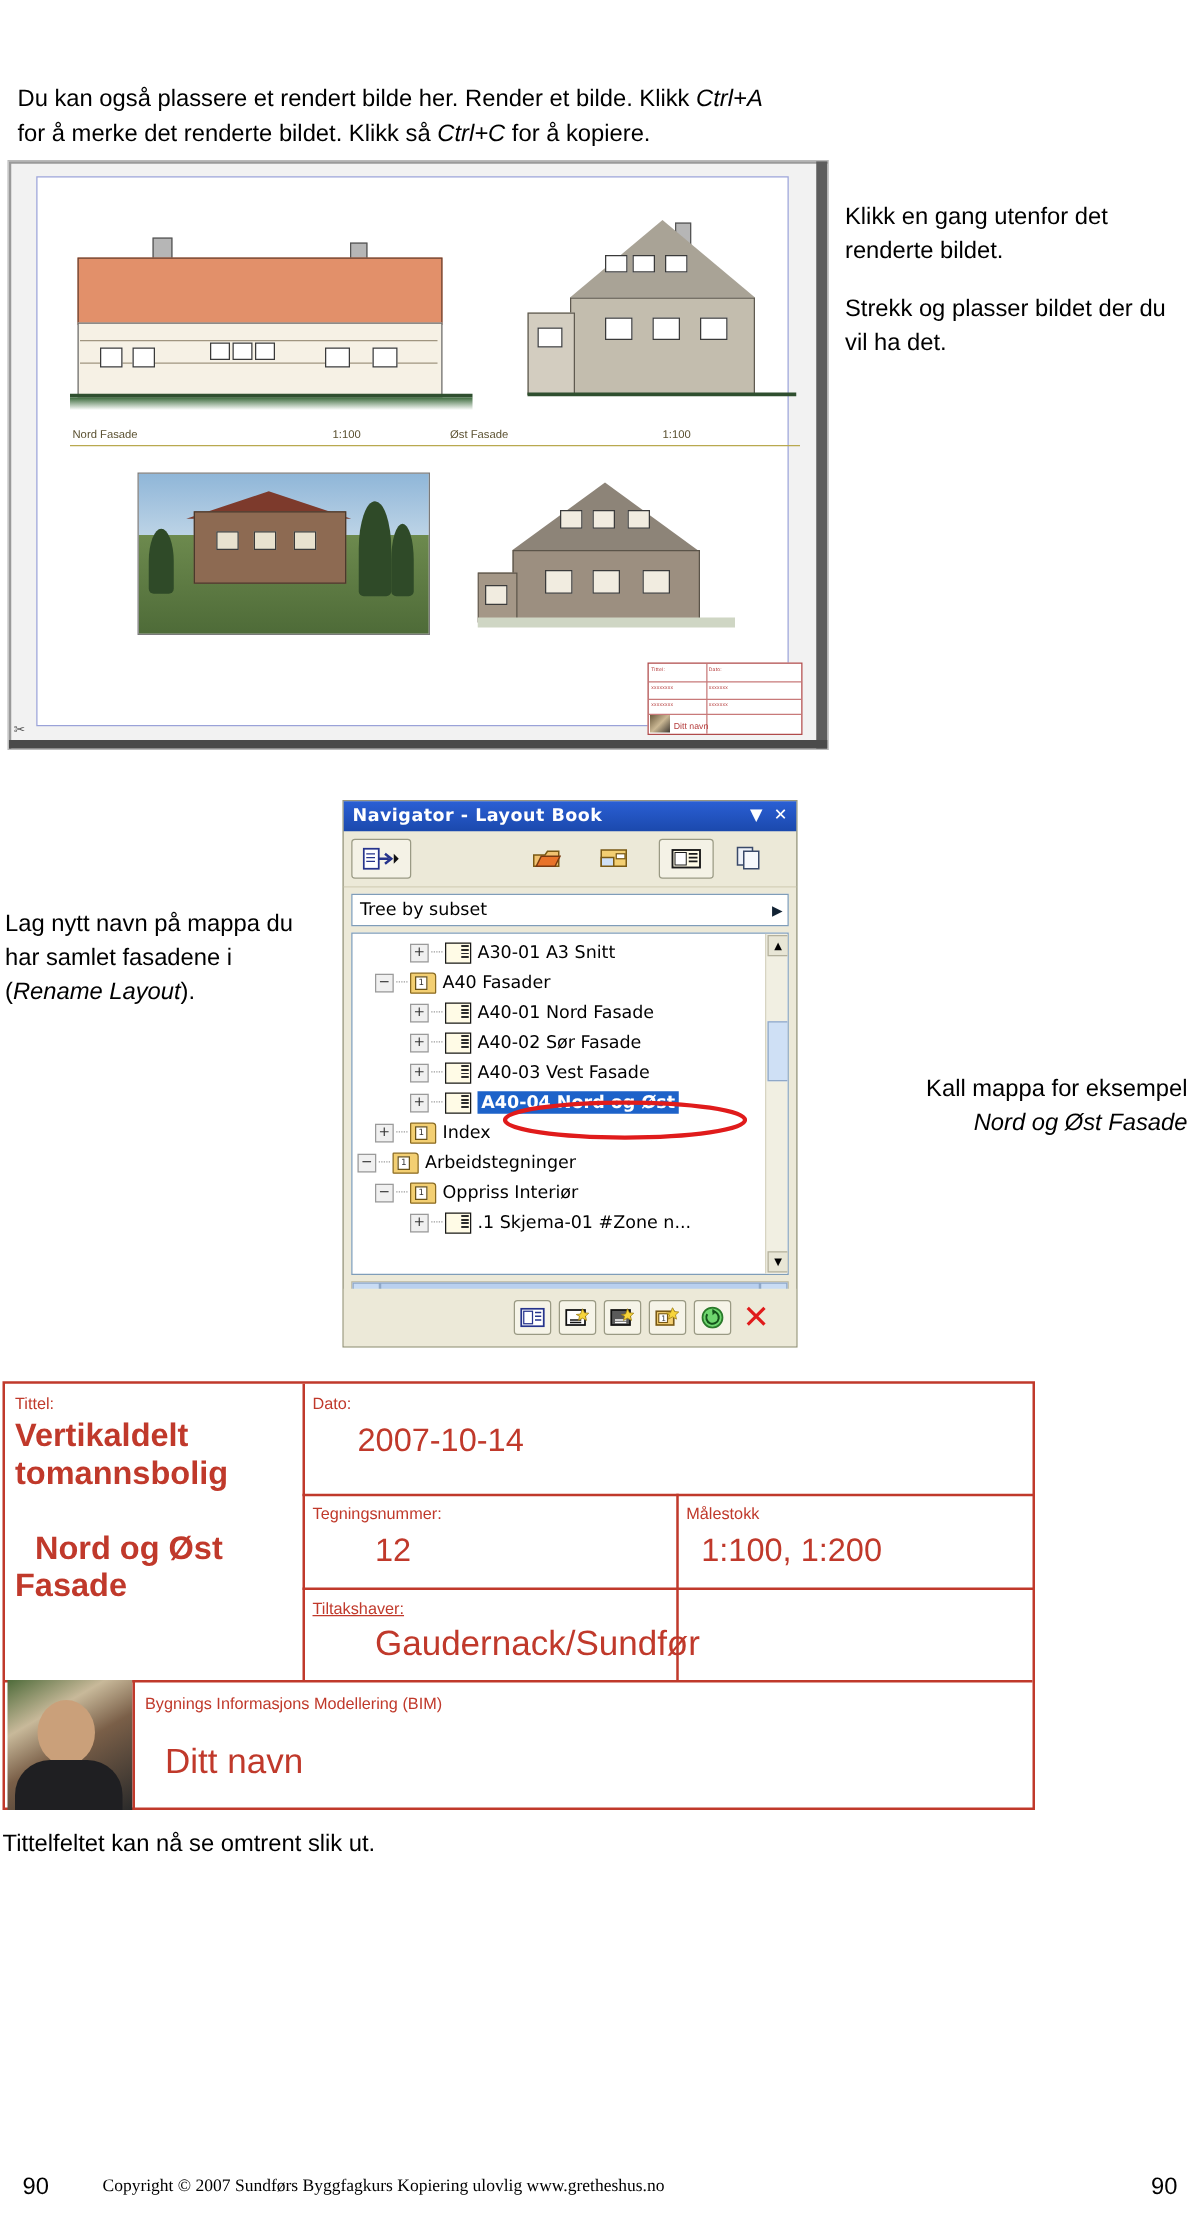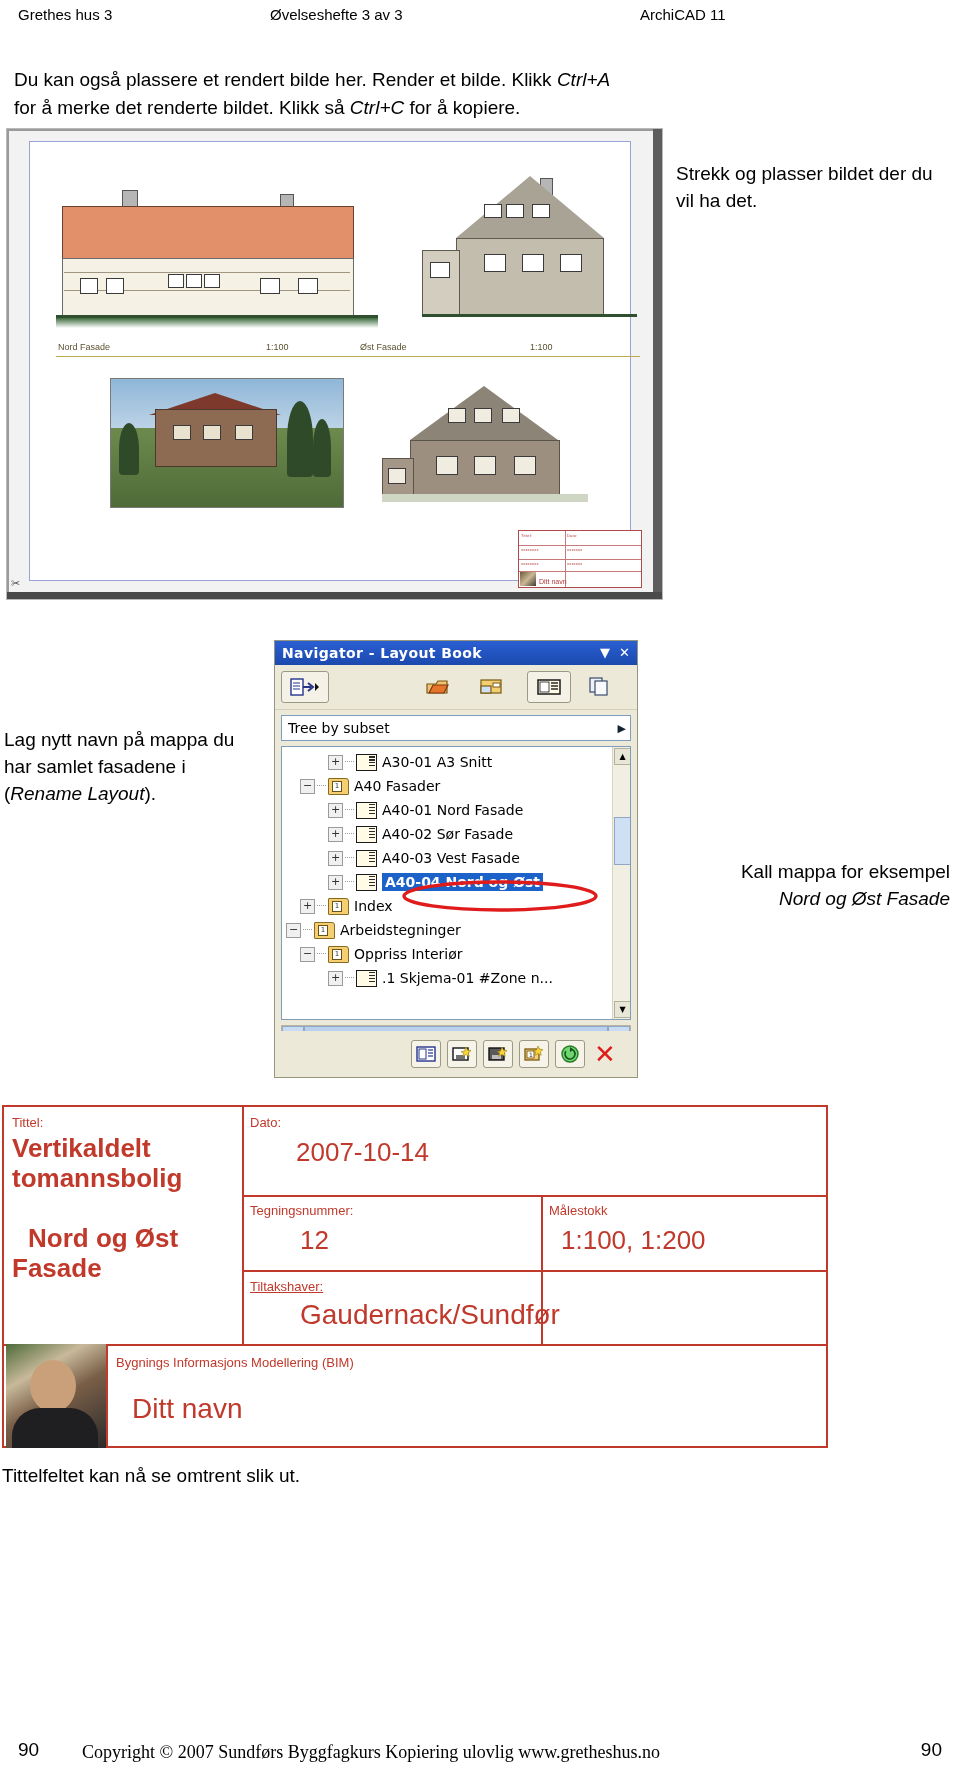--- a/index.html
+++ b/index.html
@@ -183,32 +183,27 @@
   .tb .photo .face{position:absolute;left:24px;top:16px;width:46px;height:52px;border-radius:50%;background:#caa07a;}
   .tb .photo .torso{position:absolute;left:6px;bottom:0;width:86px;height:40px;background:#1f1f22;border-radius:28px 28px 0 0;}
 
   .cap-after{position:absolute;left:2px;top:1465px;font-size:19px;}
 
   
   .footer{position:absolute;left:0;bottom:18px;width:960px;height:24px;}
   .footer .pg{position:absolute;font-size:19px;}
   .footer .pgl{left:18px;}
   .footer .pgr{right:18px;}
-  .footer .cp{position:absolute;left:82px;top:3px;font-size:18px;font-family:"Liberation Serif",serif;}
+  .footer .cp{position:absolute;left:82px;top:3px;font-size:14px;font-family:"Liberation Serif",serif;}
 </style>
 </head>
 <body>
 
 <div class="page">
 
-  <div class="runhead">
-    <span class="rh rh-left">Grethes hus 3</span>
-    <span class="rh rh-mid">Øvelseshefte 3 av 3</span>
-    <span class="rh rh-right">ArchiCAD 11</span>
-  </div>
 
   <div class="intro">
     <span>Du kan også plassere et rendert bilde her.  Render et bilde.  Klikk </span><i>Ctrl+A</i><br>
     <span>for å merke det renderte bildet.  Klikk så </span><i>Ctrl+C</i><span> for å kopiere.</span>
   </div>
 
   <div class="shot1">
     <div class="paper">
 
       <div class="nf">
@@ -289,20 +284,21 @@
         <div class="ph"></div>
         <div class="dn">Ditt navn</div>
       </div>
     </div>
     <div class="darkedge"></div>
     <div class="botedge"></div>
     <div class="scissor">✂</div>
   </div>
 
   <div class="col-right">
+    <p>Klikk en gang utenfor det renderte bildet.</p>
     <p>Strekk og plasser bildet der du vil ha det.</p>
   </div>
 
   <div class="col-nav-left">
     <span>Lag nytt navn på mappa du har samlet fasadene i (</span><i>Rename Layout</i><span>).</span>
   </div>
 
   <div class="col-nav-right">
     <span>Kall mappa for eksempel </span><i>Nord og Øst Fasade</i>
   </div>
@@ -497,21 +493,21 @@
     <div class="hline" style="top:163px;left:238px;width:586px;"></div>
     <div class="hline" style="top:237px;width:822px;"></div>
 
     <span class="cap" style="left:8px;top:8px;">Tittel:</span>
     <span class="big" style="left:8px;top:26px;">Vertikaldelt</span>
     <span class="big" style="left:8px;top:56px;">tomannsbolig</span>
     <span class="big" style="left:24px;top:116px;">Nord og Øst</span>
     <span class="big" style="left:8px;top:146px;">Fasade</span>
 
     <span class="cap" style="left:246px;top:8px;">Dato:</span>
-    <span class="val" style="left:292px;top:30px;">2007-10-14</span>
+    <span class="val" style="left:282px;top:30px;">2007-10-14</span>
 
     <span class="cap" style="left:246px;top:96px;">Tegningsnummer:</span>
     <span class="val" style="left:296px;top:118px;">12</span>
 
     <span class="cap" style="left:545px;top:96px;">Målestokk</span>
     <span class="val" style="left:557px;top:118px;">1:100, 1:200</span>
 
     <span class="cap" style="left:246px;top:172px;text-decoration:underline;">Tiltakshaver:</span>
     <span class="val2" style="left:296px;top:192px;">Gaudernack/Sundfør</span>
 

